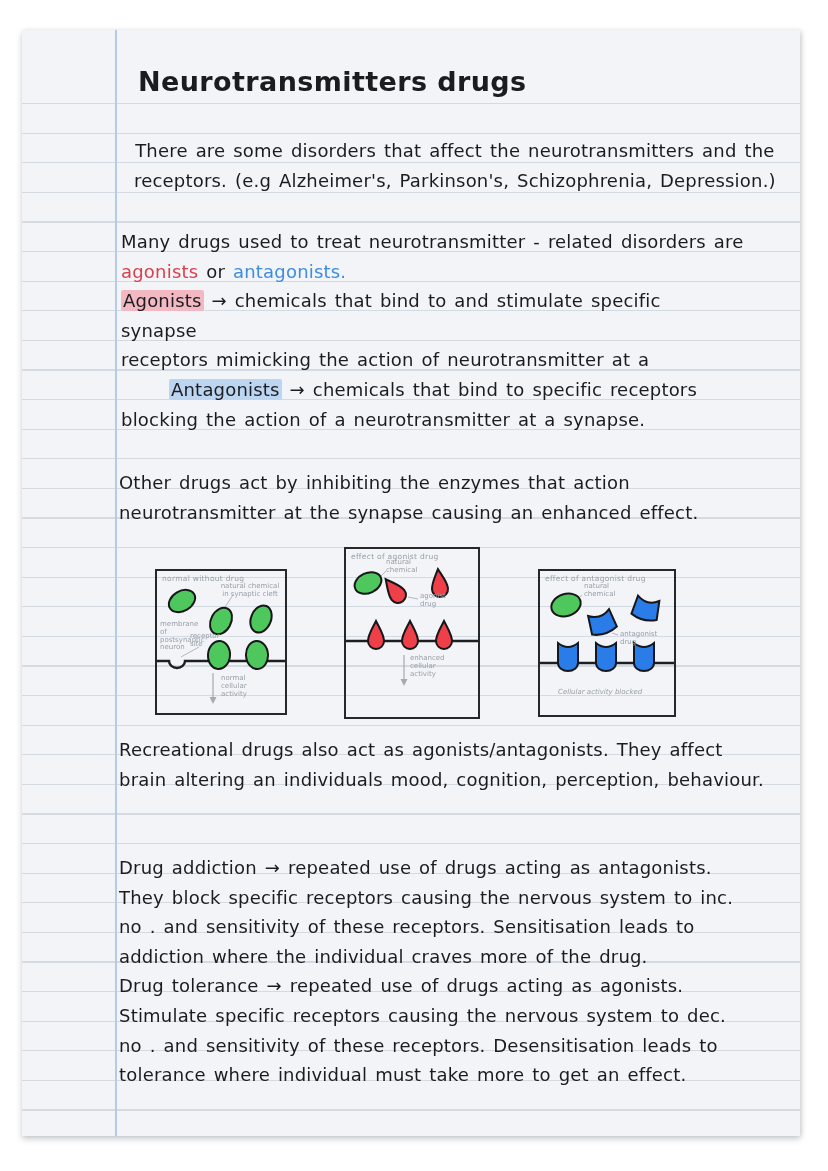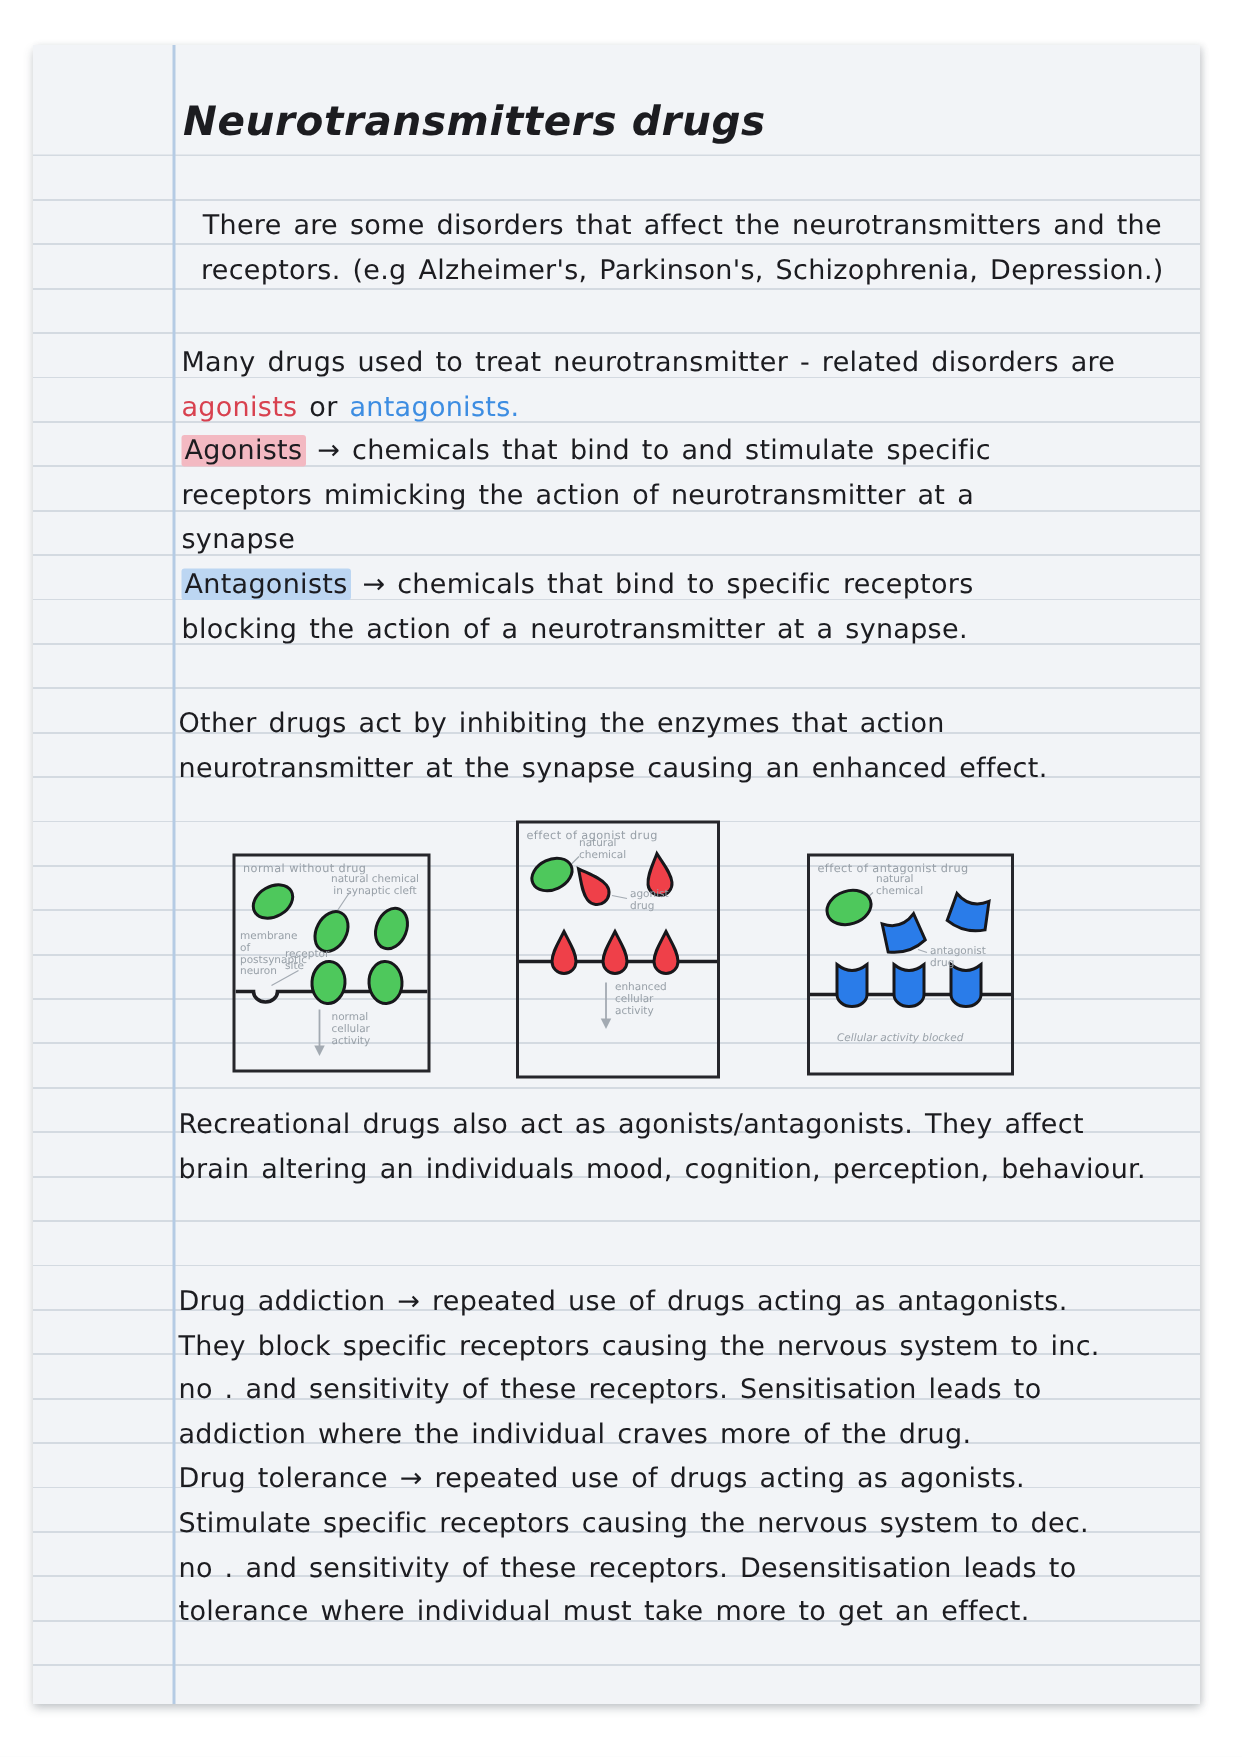--- a/index.html
+++ b/index.html
@@ -14,21 +14,21 @@
   .margin-line { position:absolute; top:0; bottom:0; left:93px; width:1.5px; background:#b5cbe4; }
 
   
   .hw { position:absolute; color:var(--c-ink); font-size:18px; line-height:29.6px;
         word-spacing:2px; letter-spacing:.2px; }
   .hw .line { white-space:nowrap; height:29.6px; }
   .page-title { position:absolute; color:var(--c-ink); font-size:27px; font-weight:700; letter-spacing:.4px; white-space:nowrap; }
   .ink-red  { color:var(--c-ink-red); }
   .ink-blue { color:var(--c-ink-blue); }
   .hl-pink  { background:var(--c-highlight-pink); border-radius:2px; padding:0 2px; }
-  .hl-blue  { background:var(--c-highlight-blue); border-radius:2px; padding:0 2px; }
+  .hl-blue  { background:var(--c-highlight-blue); border-radius:2px; padding:0 2px;margin-left:48px; }
 
   
   .diagram { position:absolute; border:2px solid #26262b; }
   .diagram svg { position:absolute; left:0; top:0; }
   .dlabel { position:absolute; color:var(--c-diagram-label); font-size:7px; line-height:1.12; }
   .dtitle { position:absolute; color:var(--c-diagram-label); font-size:7.5px; white-space:nowrap; letter-spacing:.3px; }
   .shape-green { fill:var(--c-shape-green); stroke:#17171b; stroke-width:2; }
   .shape-red   { fill:var(--c-shape-red);   stroke:#17171b; stroke-width:2; }
   .shape-blue  { fill:var(--c-shape-blue);  stroke:#17171b; stroke-width:2; }
   .membrane { stroke:#1d1d22; stroke-width:2.4; fill:none; }
@@ -38,33 +38,33 @@
 </style>
 </head>
 <body>
 
 <div id="screen">
   <div class="sheet">
     <div class="ruled"></div>
     <div class="margin-line"></div>
   </div>
 
-  <div class="page-title" style="left:122px; top:66px;font-style:italic;">Neurotransmitters drugs</div>
+  <div class="page-title" style="left:138px; top:66px;">Neurotransmitters drugs</div>
 
   <div class="hw" style="left:134px; top:136px;text-align:center;">
     <div class="line">There are some disorders that affect the neurotransmitters and the</div>
     <div class="line">receptors. (e.g Alzheimer's, Parkinson's, Schizophrenia, Depression.)</div>
   </div>
 
   <div class="hw" style="left:121px; top:227px;">
     <div class="line">Many drugs used to treat neurotransmitter - related disorders are</div>
     <div class="line"><span class="ink-red">agonists</span><span> or </span><span class="ink-blue">antagonists.</span></div>
     <div class="line"><span class="hl-pink">Agonists</span><span> → chemicals that bind to and stimulate specific</span></div>
+    <div class="line">synapse</div>
     <div class="line">receptors mimicking the action of neurotransmitter at a</div>
-    <div class="line">synapse</div>
     <div class="line"><span class="hl-blue">Antagonists</span><span> → chemicals that bind to specific receptors</span></div>
     <div class="line">blocking the action of a neurotransmitter at a synapse.</div>
   </div>
 
   <div class="hw" style="left:119px; top:468px;">
     <div class="line">Other drugs act by inhibiting the enzymes that action</div>
     <div class="line">neurotransmitter at the synapse causing an enhanced effect.</div>
   </div>
 
   <div class="diagram" style="left:155px; top:569px; width:132px; height:146px;">

